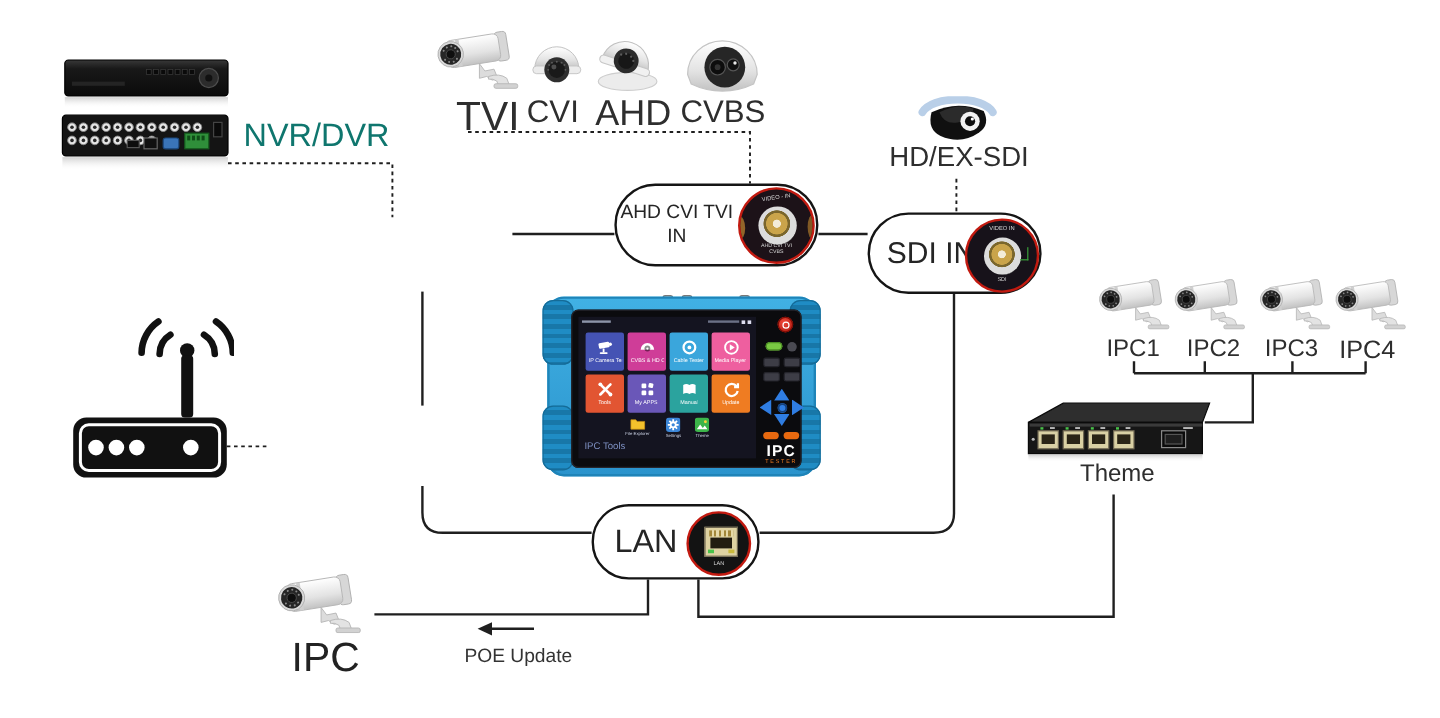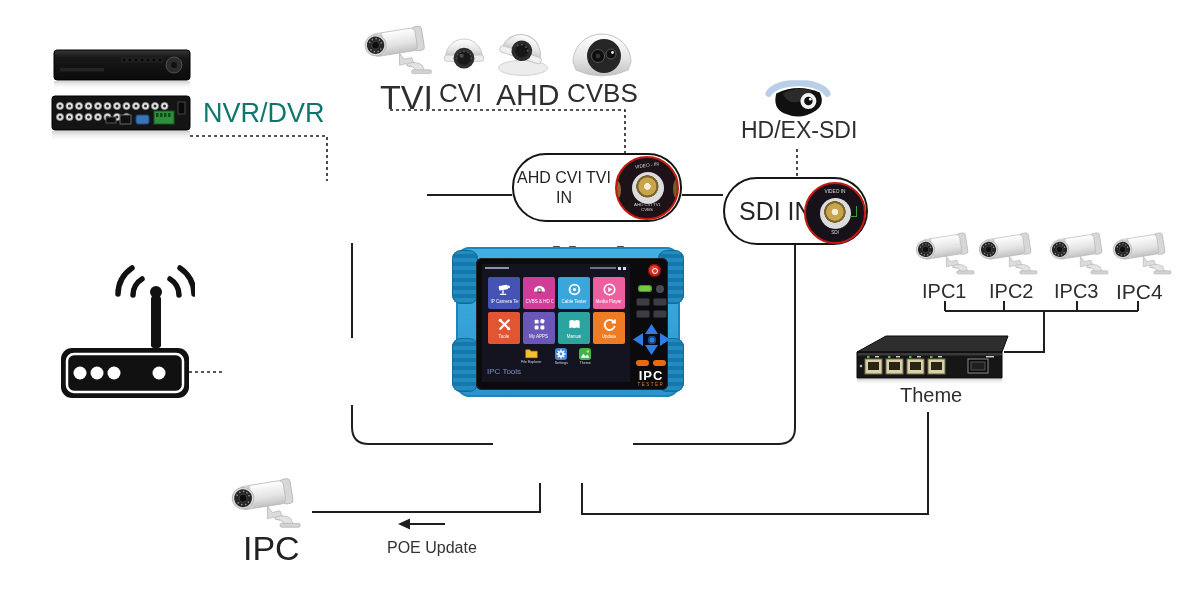--- a/index.html
+++ b/index.html
@@ -264,20 +264,32 @@
     <span class="lbl" style="position:static;margin-left:14px;font-size:25px;color:#252525">SDI IN</span>
     <div class="port" style="left:79px;top:3px;width:62px;height:62px;background:#17121a">
       <div class="tiny" style="top:6px;font-size:4.8px">VIDEO IN</div>
       <div class="bnc" style="left:14px;top:14px;width:31px;height:31px"></div>
       <div class="abs" style="right:7px;top:22px;width:6px;height:10px;border-right:1.5px solid #3aa03a;border-bottom:1.5px solid #3aa03a"></div>
       <div class="tiny" style="bottom:6px;font-size:4.6px">SDI</div>
     </div>
   </div>
 
 
+  <div class="pill" style="left:493px;top:420px;width:140px;height:63px;border-radius:31px">
+    <span class="lbl" style="position:static;margin-left:17px;font-size:27px;color:#252525">LAN</span>
+    <div class="port" style="left:77px;top:4px;width:54px;height:54px;background:#131313">
+      <div class="rj45" style="left:13px;top:11px;width:28px;height:25px">
+        <div class="pins"></div>
+          <div class="slot"></div>
+        <div class="led" style="left:2px;background:#49c24a"></div>
+        <div class="led" style="right:2px;background:#c9b93c"></div>
+      </div>
+      <div class="tiny" style="bottom:5px;font-size:4.6px">LAN</div>
+    </div>
+  </div>
 
   <svg class="abs" style="left:55px;top:250px" width="140" height="150" viewBox="0 0 140 150">
     <circle cx="101" cy="42" r="6" fill="#111"></circle>
     <rect x="96" y="46" width="10" height="52" rx="3" fill="#111"></rect>
     <g fill="none" stroke="#111" stroke-width="5.5" stroke-linecap="round">
       <path d="M87,29 a19,19 0 0 0 -9,16"></path>
       <path d="M77,18 a32,32 0 0 0 -14,26"></path>
       <path d="M115,29 a19,19 0 0 1 9,16"></path>
       <path d="M125,18 a32,32 0 0 1 14,26"></path>
     </g>

